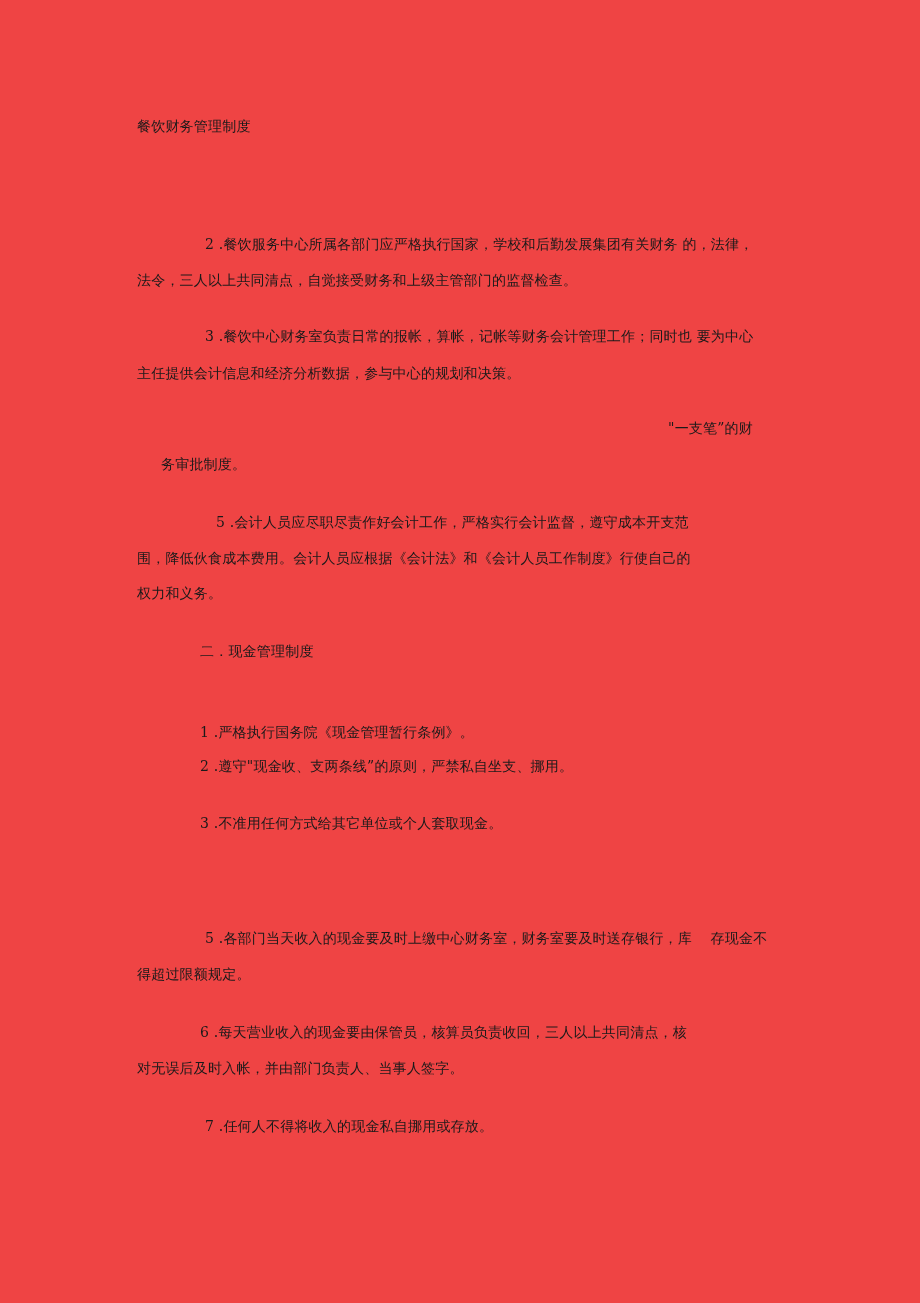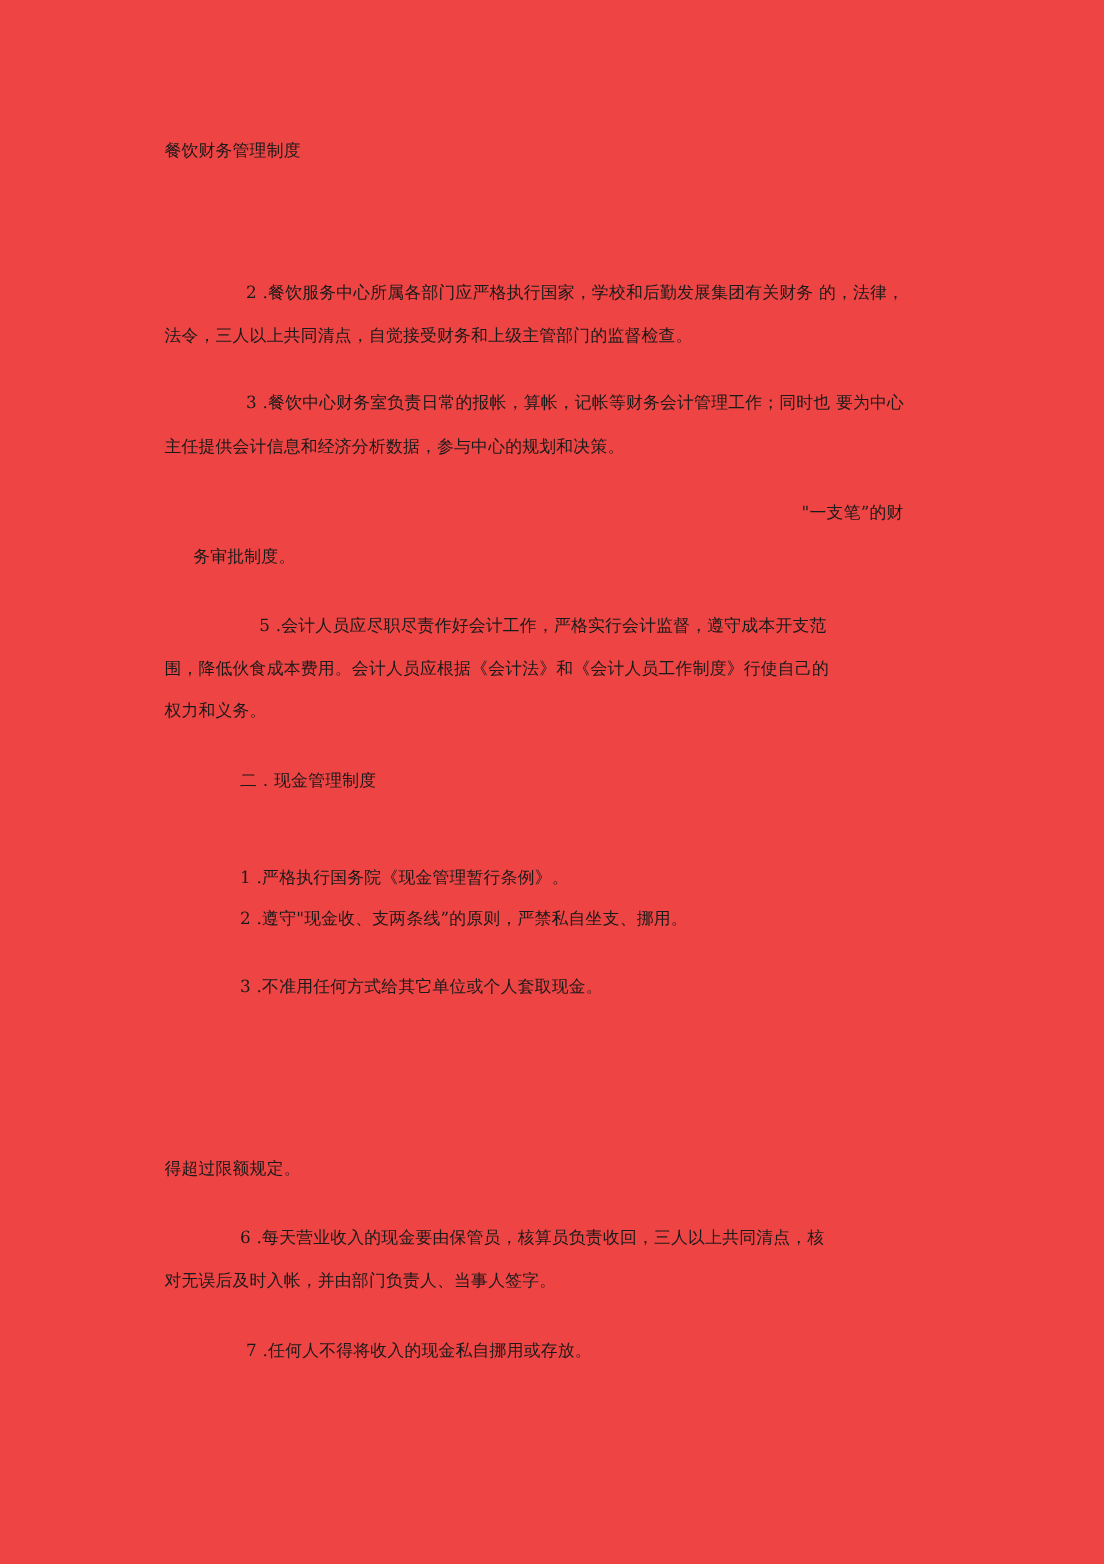--- a/index.html
+++ b/index.html
@@ -27,19 +27,20 @@
   <div class="line" style="left:200px; top:514px;margin-left:16px;">5 .会计人员应尽职尽责作好会计工作，严格实行会计监督，遵守成本开支范</div>
   <div class="line" style="left:137px; top:550px;">围，降低伙食成本费用。会计人员应根据《会计法》和《会计人员工作制度》行使自己的</div>
   <div class="line" style="left:137px; top:585px;">权力和义务。</div>
 
   <div class="line" style="left:200px; top:643px;">二．现金管理制度</div>
 
   <div class="line" style="left:200px; top:700px;margin-top:24px;">1 .严格执行国务院《现金管理暂行条例》。</div>
   <div class="line" style="left:200px; top:758px;">2 .遵守"现金收、支两条线”的原则，严禁私自坐支、挪用。</div>
   <div class="line" style="left:200px; top:815px;">3 .不准用任何方式给其它单位或个人套取现金。</div>
 
+  <div class="line" style="left:205px; top:930px;">5 .各部门当天收入的现金要及时上缴中心财务室，财务室要及时送存银行，库    存现金不</div>
   <div class="line" style="left:137px; top:966px;">得超过限额规定。</div>
 
   <div class="line" style="left:200px; top:1024px;">6 .每天营业收入的现金要由保管员，核算员负责收回，三人以上共同清点，核</div>
   <div class="line" style="left:137px; top:1060px;">对无误后及时入帐，并由部门负责人、当事人签字。</div>
 
   <div class="line" style="left:205px; top:1118px;">7 .任何人不得将收入的现金私自挪用或存放。</div>
 </div>
 
 </body></html>

